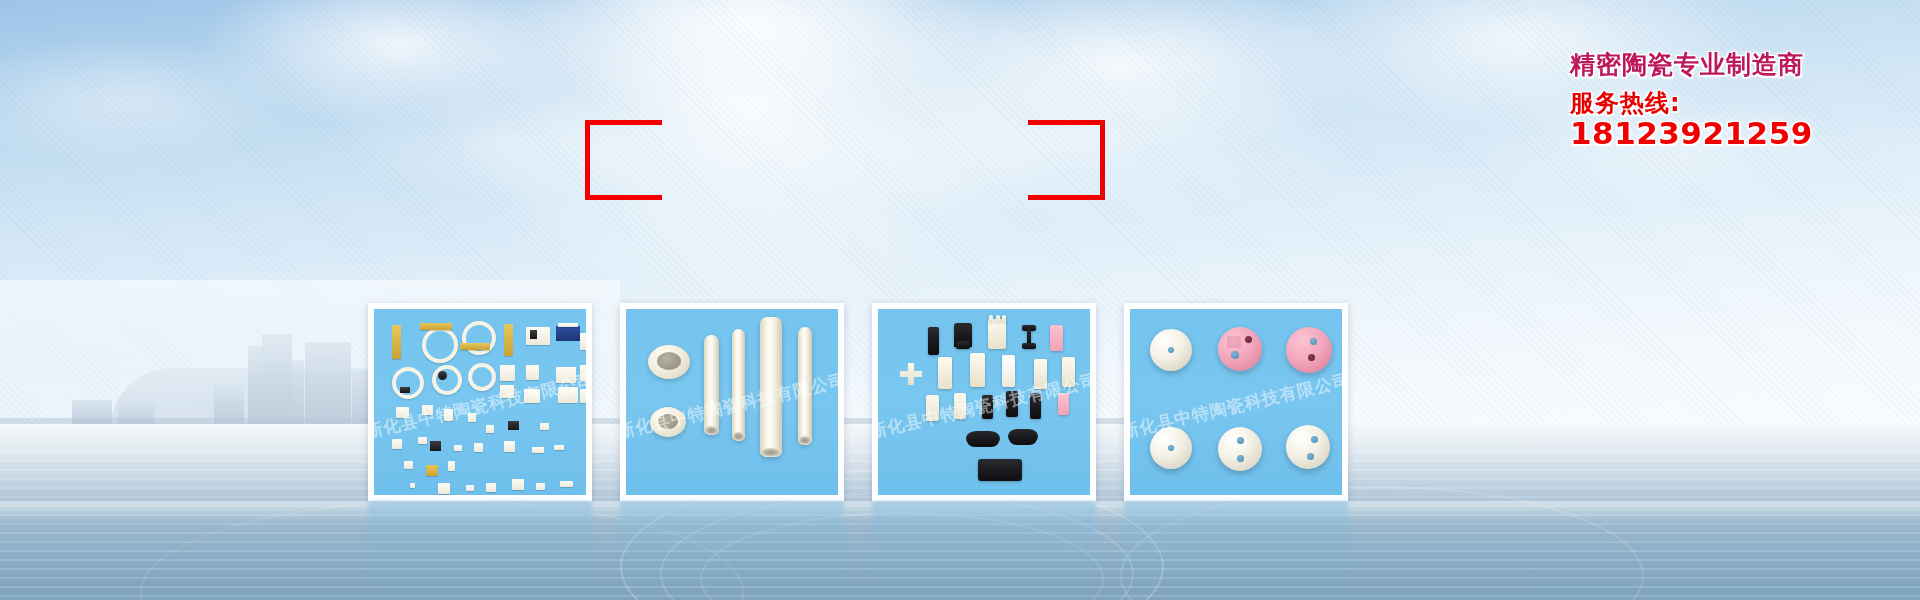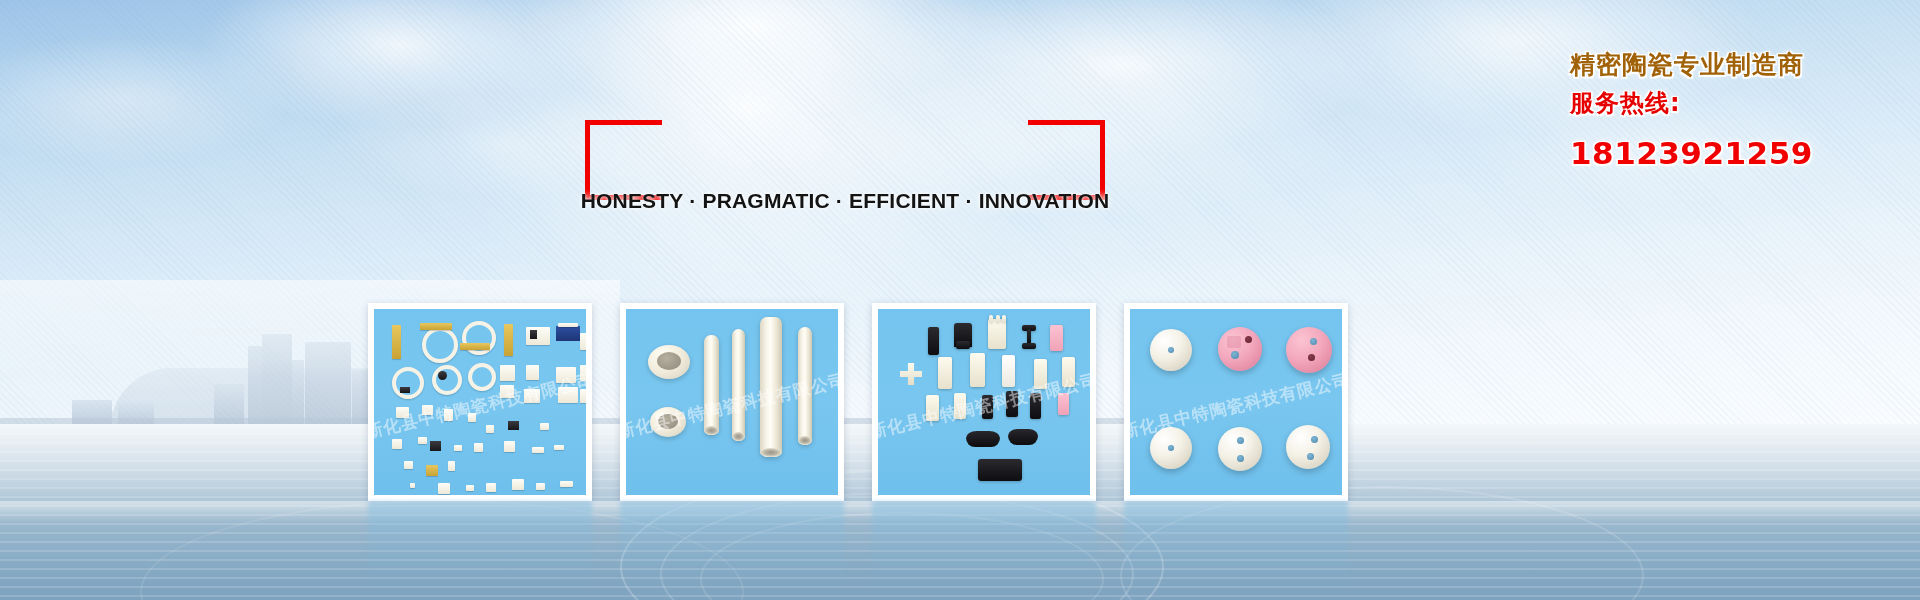--- a/index.html
+++ b/index.html
@@ -227,21 +227,21 @@
     position: absolute;
     left: 1570px;
     top: 52px;
     width: 340px;
     text-align: left;
   }
   .contact-title {
     font-family: "DejaVu Sans", "Liberation Sans", sans-serif;
     font-size: 25px;
     font-weight: 700;
-    color: #a16207;
+    color: #be185d;
     letter-spacing: 1px;
     line-height: 1.05;
     white-space: nowrap;
     text-shadow:
       -1.5px -1.5px 0 #fff, 1.5px -1.5px 0 #fff,
       -1.5px  1.5px 0 #fff, 1.5px  1.5px 0 #fff,
        0 0 6px rgba(255,255,255,0.9);
   }
   .contact-hotline-label {
     margin-top: 13px;
@@ -251,21 +251,21 @@
     color: #e60000;
     letter-spacing: 1px;
     line-height: 1.05;
     white-space: nowrap;
     text-shadow:
       -1.5px -1.5px 0 #fff, 1.5px -1.5px 0 #fff,
       -1.5px  1.5px 0 #fff, 1.5px  1.5px 0 #fff,
        0 0 6px rgba(255,255,255,0.9);
   }
   .contact-phone {
-    margin-top: 20px;
+    margin-top: 0;
     font-family: "DejaVu Sans", "Liberation Sans", sans-serif;
     font-size: 31px;
     font-weight: 700;
     color: #f00000;
     letter-spacing: 0.5px;
     line-height: 1.1;
     white-space: nowrap;
     text-shadow:
       -1.5px -1.5px 0 #fff, 1.5px -1.5px 0 #fff,
       -1.5px  1.5px 0 #fff, 1.5px  1.5px 0 #fff,
@@ -462,21 +462,20 @@
   <div class="ground-sheen"></div>
   <div class="ripple rip-1"></div>
   <div class="ripple rip-2"></div>
   <div class="ripple rip-3"></div>
   <div class="ripple rip-4"></div>
   <div class="ripple rip-5"></div>
 
   <div class="slogan">
     <div class="bracket-left"></div>
     <div class="bracket-right"></div>
-    <div class="slogan-en">HONESTY · PRAGMATIC · EFFICIENT · INNOVATION</div>
   </div>
 
   <div class="contact">
     <div class="contact-title">精密陶瓷专业制造商</div>
     <div class="contact-hotline-label">服务热线:</div>
     <div class="contact-phone">18123921259</div>
   </div>
 
   <div class="panels">
 

